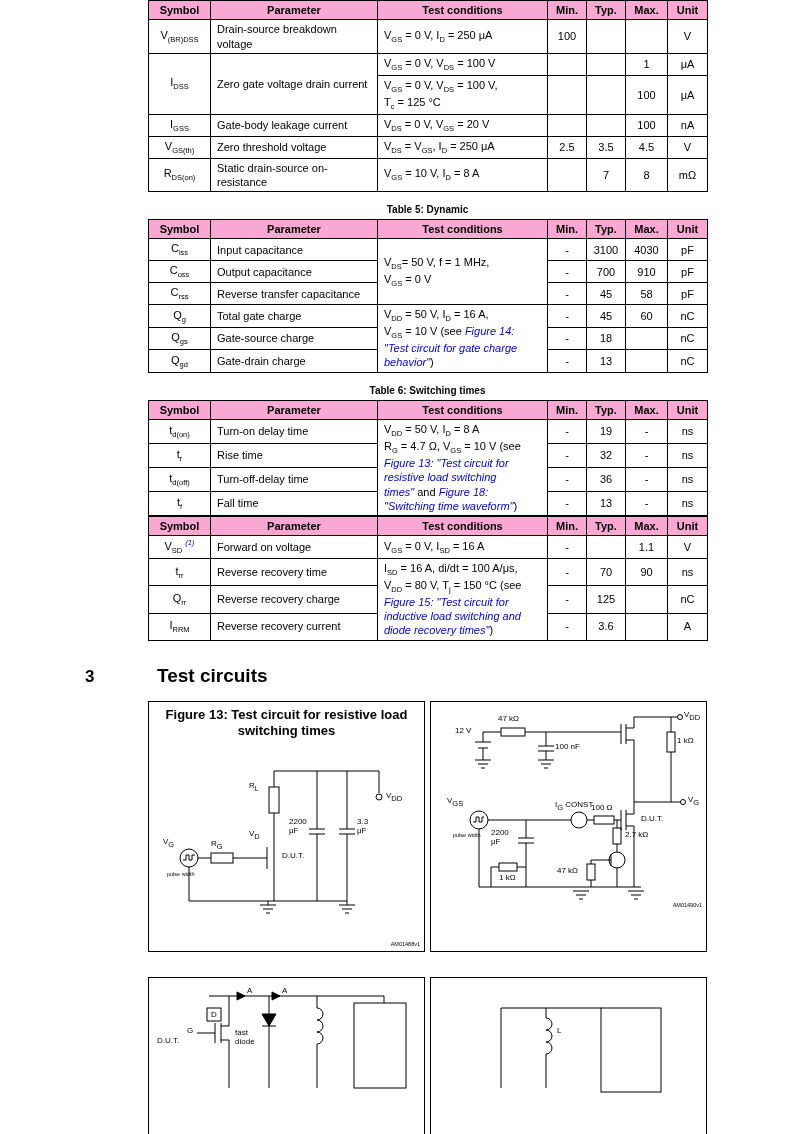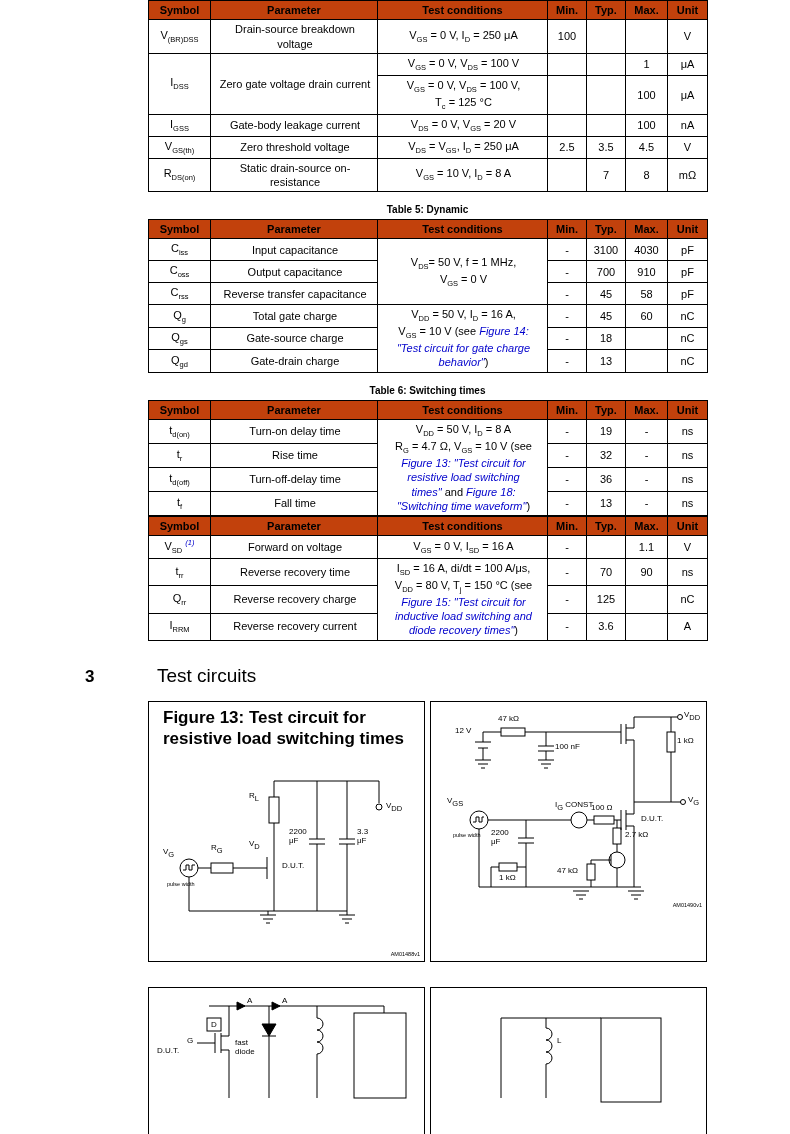--- a/index.html
+++ b/index.html
@@ -3,42 +3,42 @@
 <meta charset="utf-8">
 <style>
   *{box-sizing:border-box;margin:0;padding:0}
   html,body{background:#fff}
   body{width:790px;height:1134px;overflow:hidden;font-family:"Liberation Sans",sans-serif;color:#000}
   .page{position:relative;width:790px;height:1134px;background:#fff}
   .content{position:absolute;left:148px;top:0;width:559px}
 
   table.dt{border-collapse:collapse;width:100%;table-layout:fixed;font-size:11px}
   .dt th,.dt td{border:1px solid #000;padding:2px 4px;text-align:center;vertical-align:middle;line-height:1.3;overflow:hidden}
-  .dt th{background:#c2410c;font-size:11px}
-  .dt td.al{text-align:center;padding-left:6px}
+  .dt th{background:#f9a8d4;font-size:11px}
+  .dt td.al{text-align:left;padding-left:6px}
   .dt col:nth-child(1){width:62px}
   .dt col:nth-child(2){width:167px}
   .dt col:nth-child(3){width:170px}
   .dt col:nth-child(4){width:39px}
   .dt col:nth-child(5){width:39px}
   .dt col:nth-child(6){width:42px}
   .dt col:nth-child(7){width:40px}
   sub{font-size:7.5px}
   .lnk{color:#0000cc;font-style:italic}
   sup.lnk{font-size:7.5px}
 
   .tbl-caption{margin:12px 0 4px;text-align:center;font-weight:bold;font-size:10px}
   .section-heading{display:flex;align-items:baseline;margin:24px 0 14px -63px}
   .sec-num{width:72px;font-weight:bold;font-size:17px}
-  .sec-title{font-weight:normal;font-size:19px}
+  .sec-title{font-weight:bold;font-size:19px}
 
   .fig-row{display:flex;gap:5px}
   .fig-row.second{margin-top:25px}
   figure.fig{width:277px;border:1px solid #000;background:#fff}
-  .fig-caption{font-weight:bold;font-size:17px;text-align:left;padding:5px 14px 2px;line-height:1.25}
+  .fig-caption{font-weight:bold;font-size:13px;text-align:center;padding:5px 14px 2px;line-height:1.25}
   .fig-body{position:relative}
   .fig-body.h1{height:210px}
   .fig-body.h2{height:240px}
   svg.circ{position:absolute;left:0;top:0}
   .clabel{position:absolute;font-size:8px;line-height:1.15;white-space:nowrap}
   .clabel.tiny{font-size:5.5px}
   .fig-code{position:absolute;right:4px;bottom:4px;font-size:5.5px}
 </style>
 </head>
 <body>
@@ -356,21 +356,21 @@
               <path d="M119 160 V164 M111 164 H127 M114 168 H124 M117 172 H121"></path>
               <path d="M198 160 V164 M190 164 H206 M193 168 H203 M196 172 H200"></path>
             </g>
           </svg>
           <span class="clabel" style="left:100px;top:40px">R<sub>L</sub></span>
           <span class="clabel" style="left:140px;top:76px">2200<br>μF</span>
           <span class="clabel" style="left:208px;top:76px">3.3<br>μF</span>
           <span class="clabel" style="left:237px;top:50px">V<sub>DD</sub></span>
           <span class="clabel" style="left:100px;top:88px">V<sub>D</sub></span>
           <span class="clabel" style="left:133px;top:110px">D.U.T.</span>
-          <span class="clabel" style="left:62px;top:92px">R<sub>G</sub></span>
+          <span class="clabel" style="left:62px;top:98px">R<sub>G</sub></span>
           <span class="clabel" style="left:14px;top:96px">V<sub>G</sub></span>
           <span class="clabel tiny" style="left:18px;top:130px">pulse width</span>
           <span class="fig-code">AM01488v1</span>
         </div>
       </figure>
 
       <figure class="fig">
         <div class="fig-body h1">
           <svg class="circ" viewBox="0 0 273 212" width="273" height="212">
             <g fill="none" stroke="#000" stroke-width="1">

